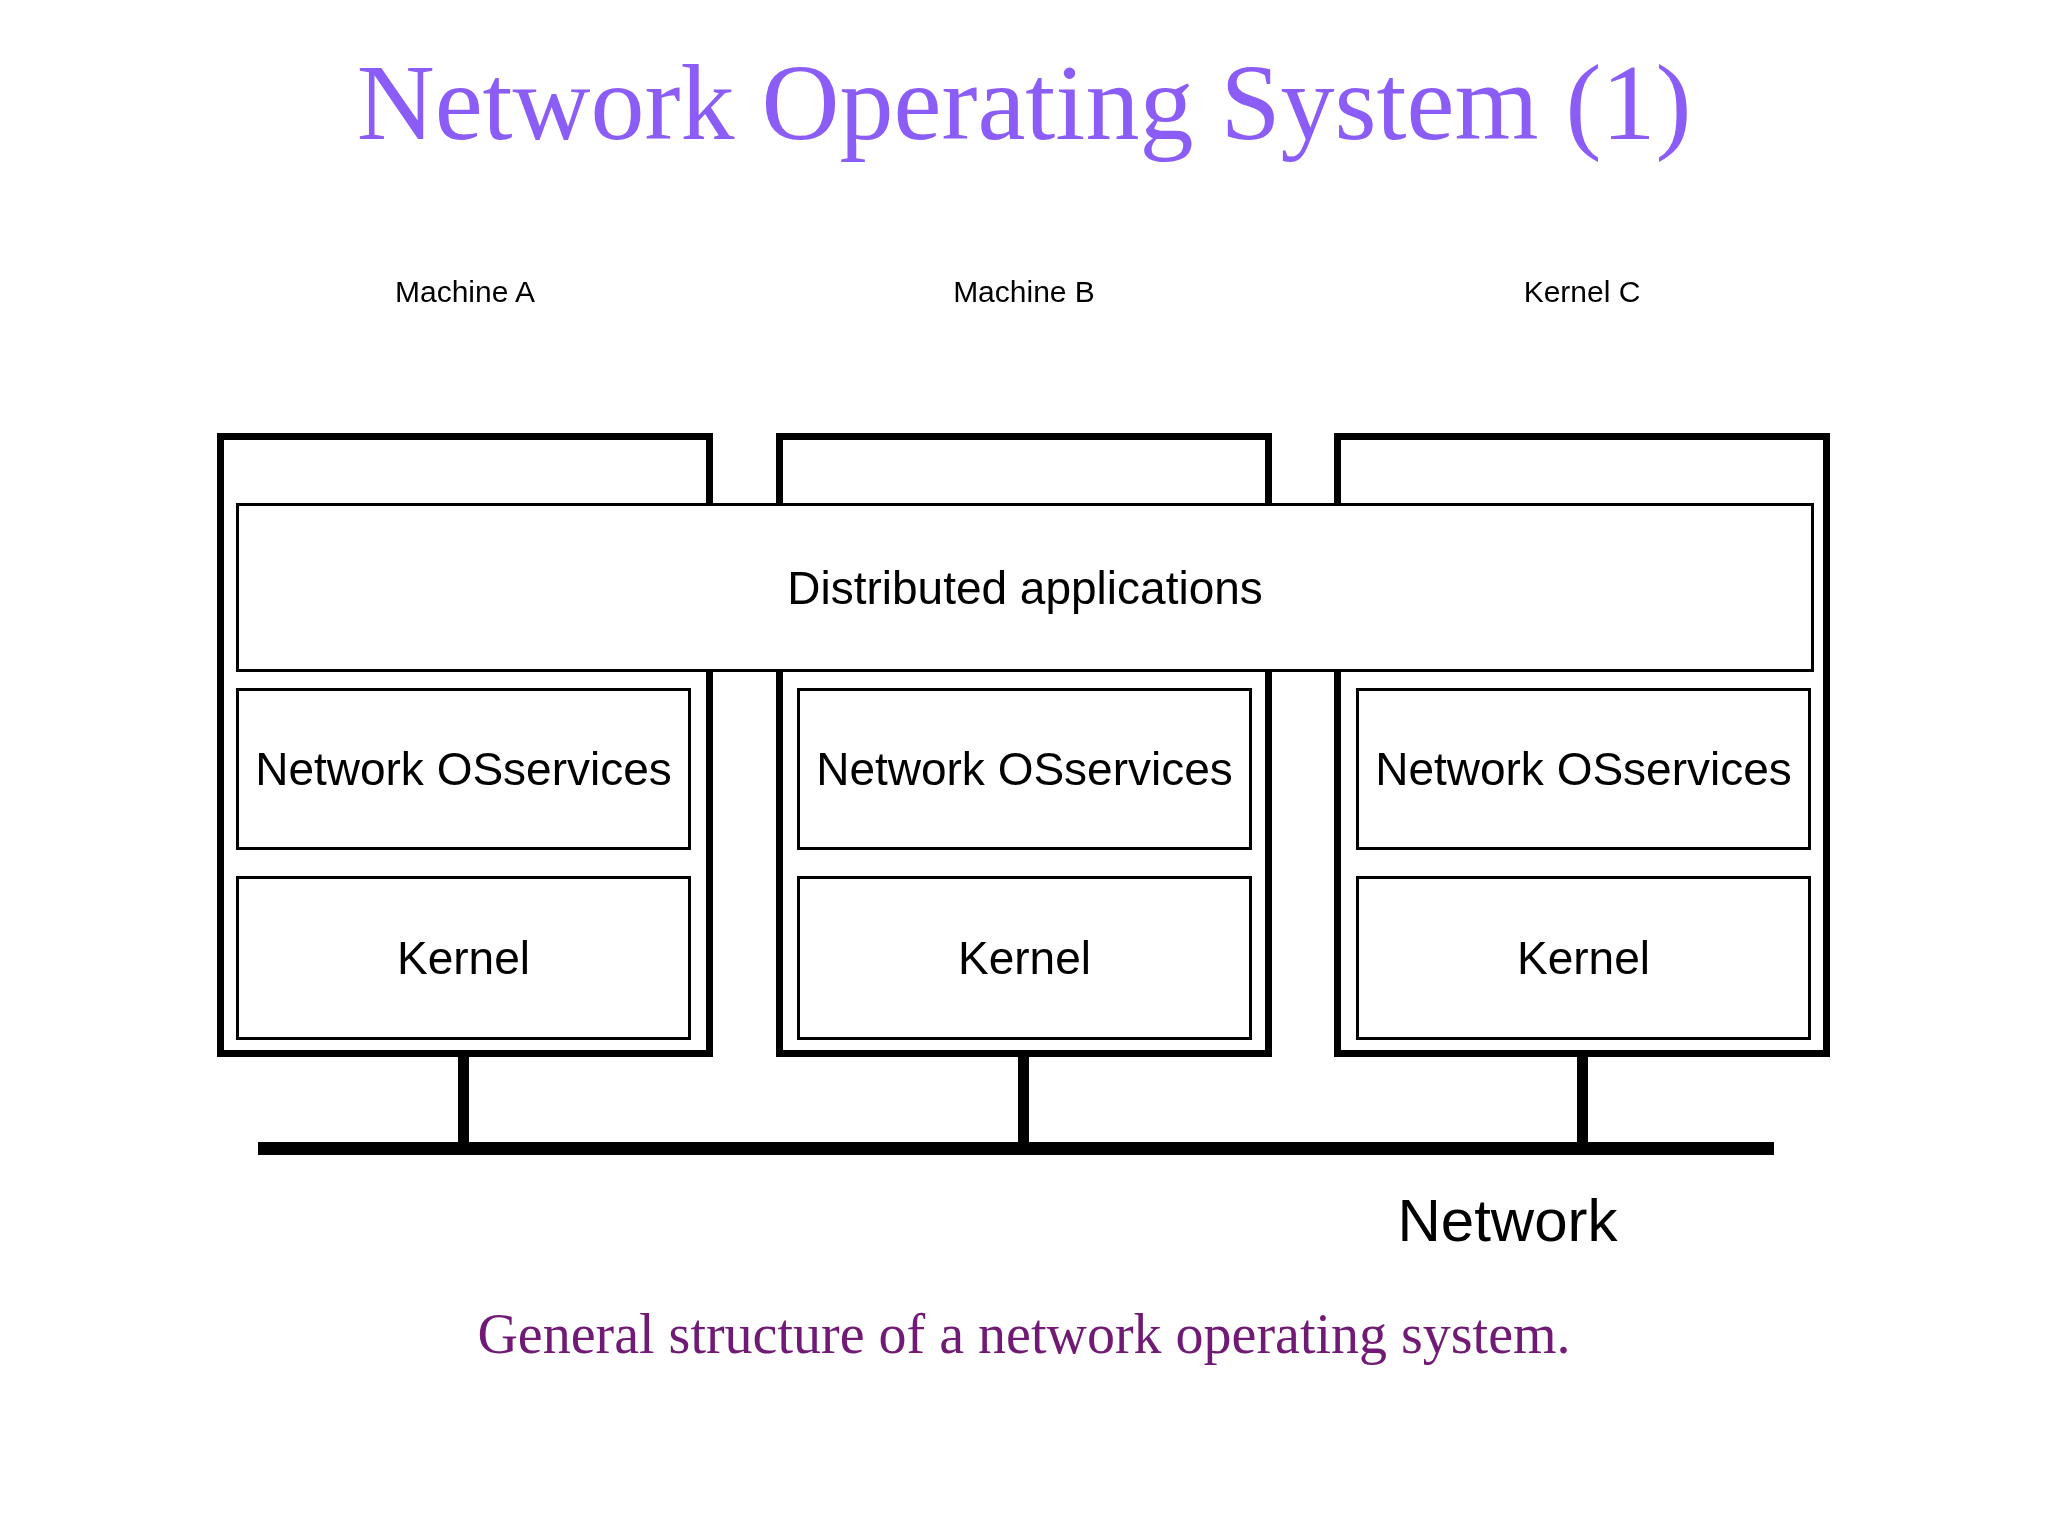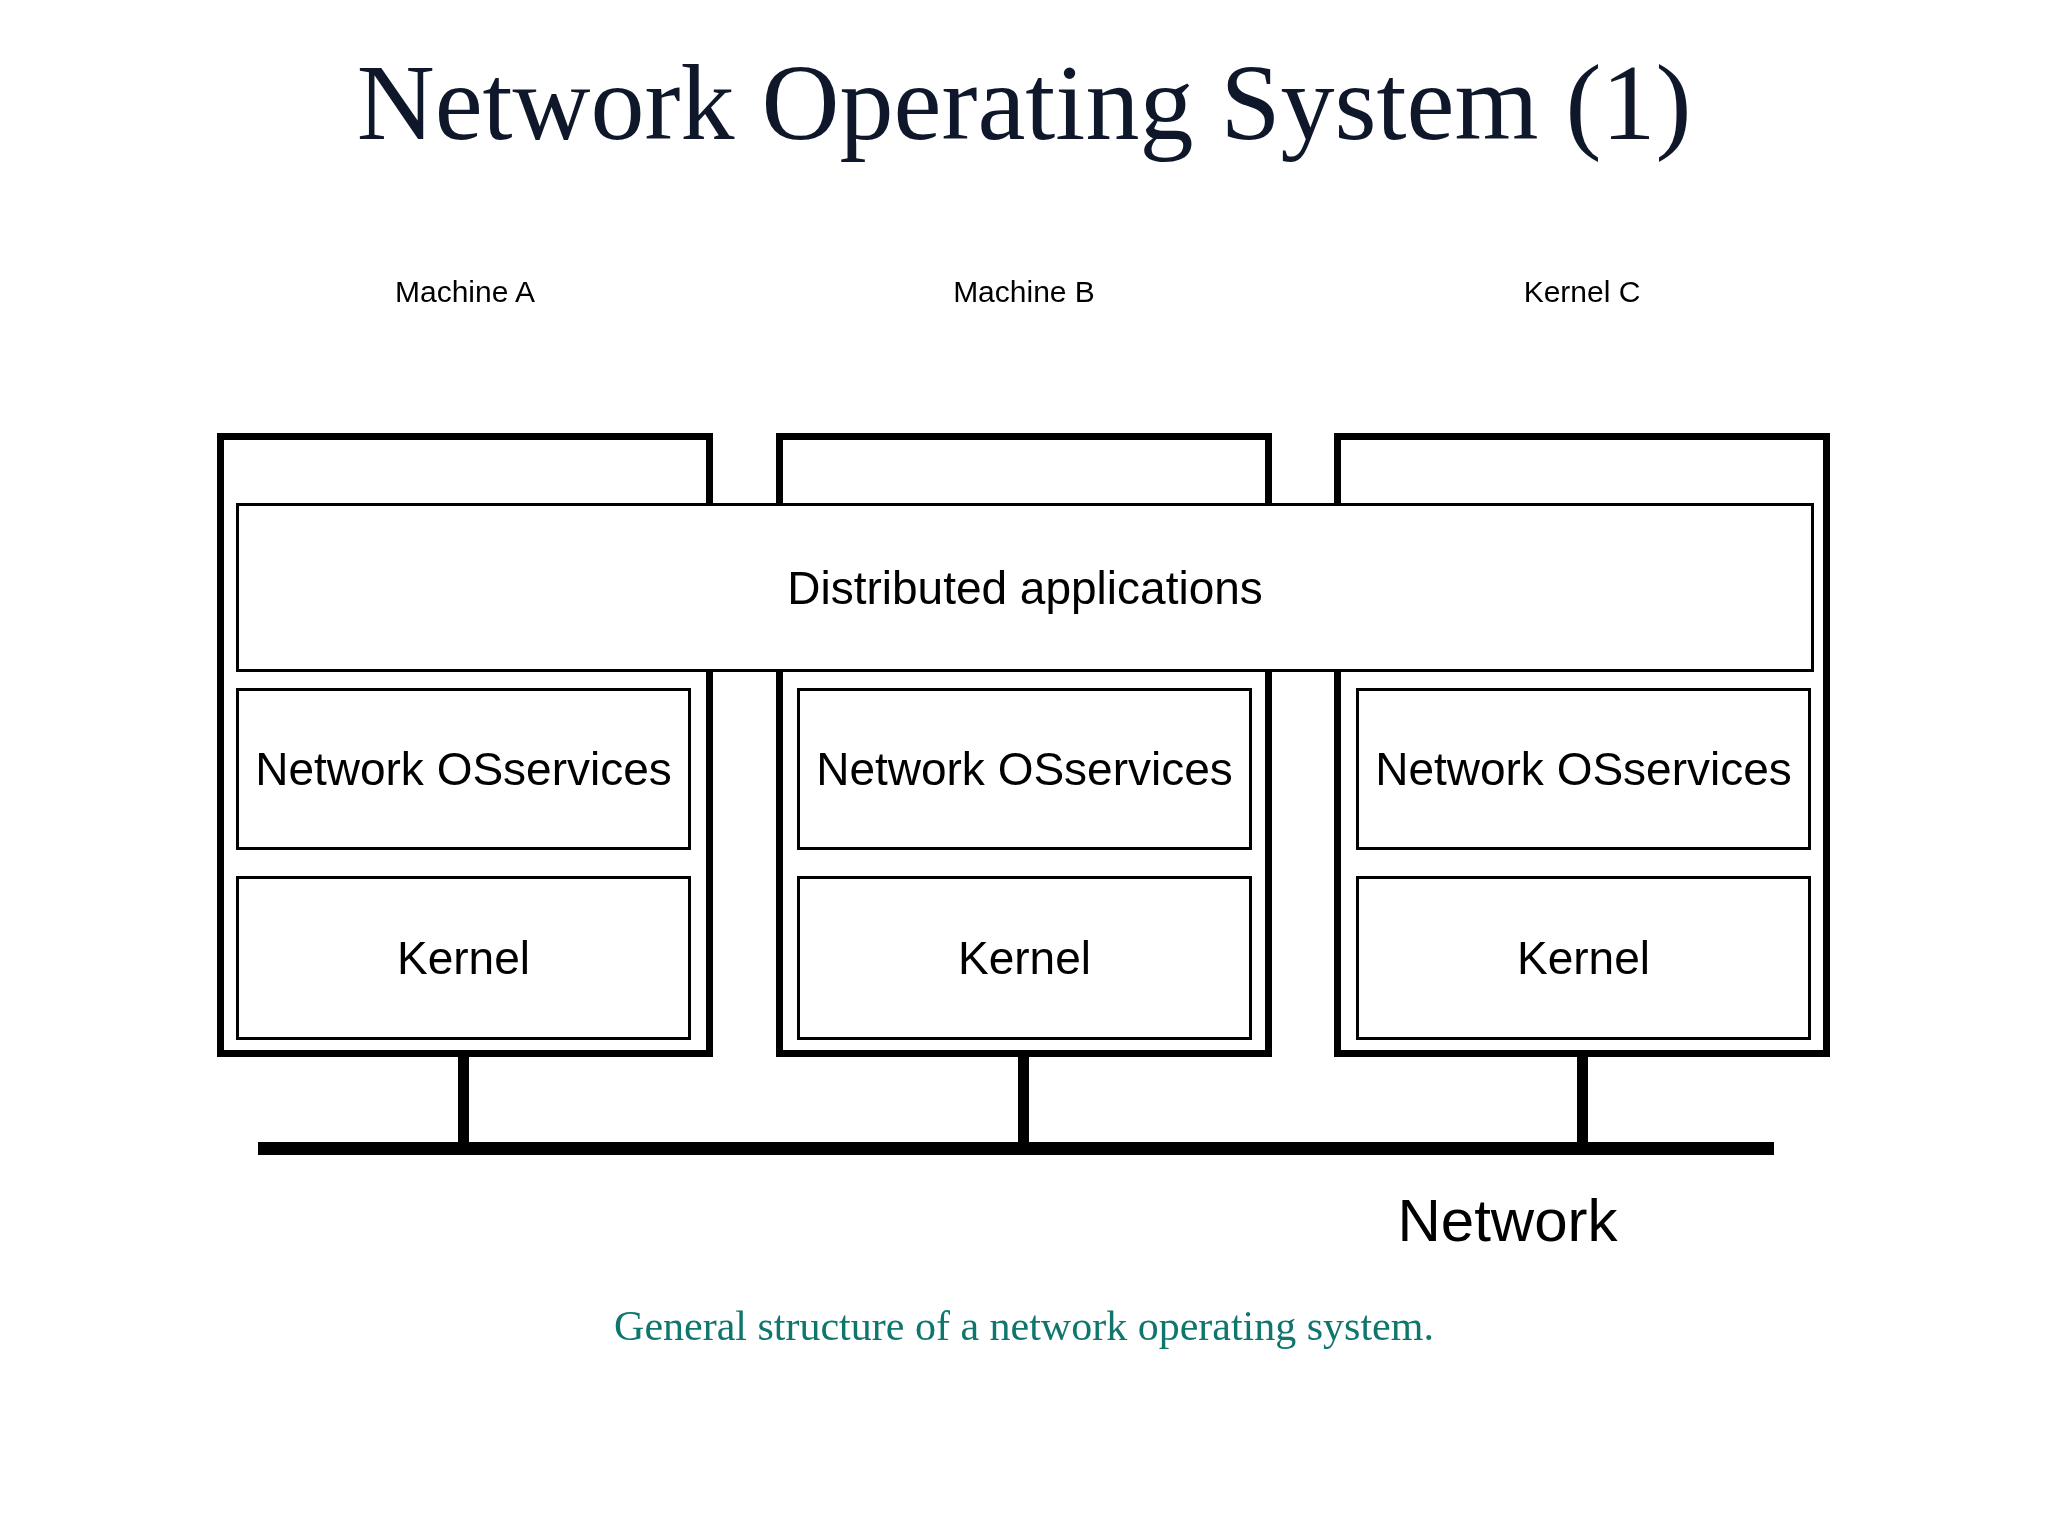--- a/index.html
+++ b/index.html
@@ -19,21 +19,21 @@
   }
   .slide-title {
     position: absolute;
     top: 38px;
     left: 0;
     width: 100%;
     text-align: center;
     font-family: "Liberation Serif", serif;
     font-size: 108px;
     font-weight: 400;
-    color: #0f172a;
+    color: #8b5cf6;
     line-height: 1.2;
     white-space: nowrap;
   }
   .machine-label {
     position: absolute;
     top: 264px;
     height: 56px;
     font-size: 30px;
     text-align: center;
     line-height: 56px;
@@ -117,22 +117,22 @@
     font-size: 60px;
     white-space: nowrap;
   }
   .slide-caption {
     position: absolute;
     top: 1302px;
     left: 0;
     width: 100%;
     text-align: center;
     font-family: "Liberation Serif", serif;
-    font-size: 42px;
-    color: #0f766e;
+    font-size: 56px;
+    color: #701a75;
     white-space: nowrap;
   }
 </style>
 </head>
 <body>
 
 <div class="slide">
 
   <div class="slide-title">Network Operating System (1)</div>
 

